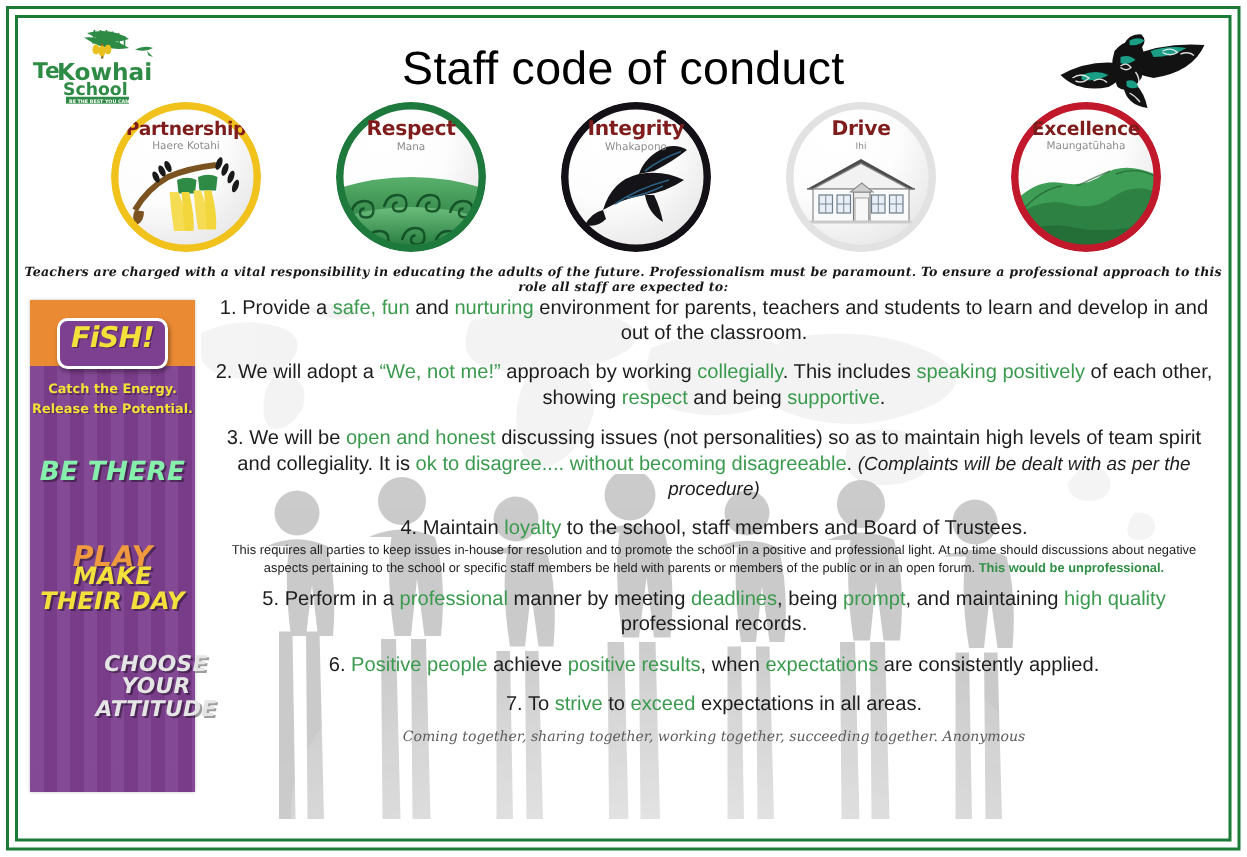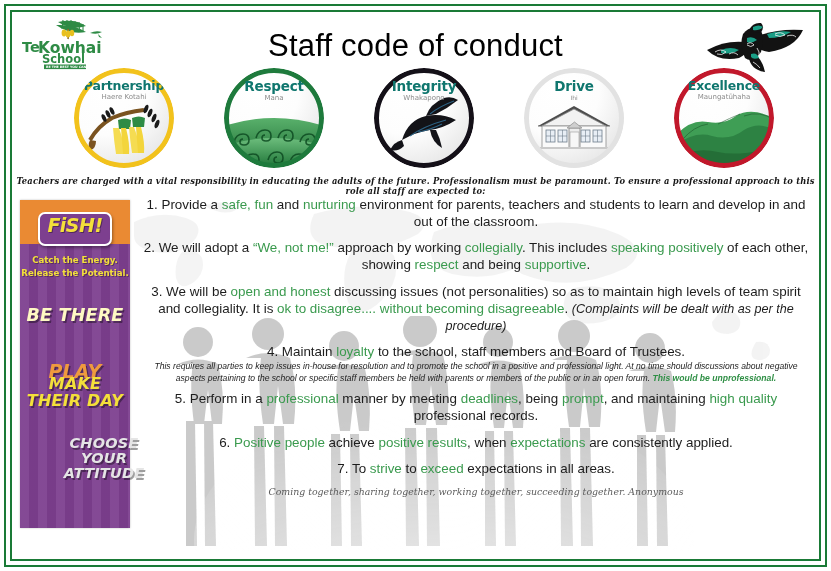--- a/index.html
+++ b/index.html
@@ -88,21 +88,21 @@
   .circle .gloss {
     position: absolute; inset: 0; border-radius: 50%;
     background: radial-gradient(circle at 32% 24%, #ffffff 0%, #fdfdfd 42%, #ebebeb 72%, #dcdcdc 100%);
     z-index: 1;
   }
   .circle .cap {
     position: absolute; left: 0; right: 0; top: 12px;
     text-align: center; z-index: 7;
   }
   .circle .cap .en {
-    font-size: 13.5px; font-weight: bold; color: #0f766e;
+    font-size: 13.5px; font-weight: bold; color: #7f1d1d;
     font-family: "DejaVu Sans", sans-serif;
     letter-spacing: -0.2px; line-height: 1;
   }
   .c-partnership .cap .en { font-size: 12.5px; }
   .c-excellence  .cap .en { font-size: 12.5px; }
   .circle .cap .mi {
     font-size: 7px; color: #8c8c8c; line-height: 1.3;
     font-family: "DejaVu Sans", sans-serif;
   }
   .c-drive .cap .mi { font-size: 6px; }
@@ -178,21 +178,21 @@
   }
   .fish .slogan {
     position: absolute; left: 0; width: 100%;
     text-align: center;
     font-family: "DejaVu Sans", sans-serif;
     font-weight: bold; font-style: italic;
     letter-spacing: 0.2px;
     text-shadow: 1.5px 1.5px 0 rgba(0,0,0,0.38);
     line-height: 1.05;
   }
-  .fish .s1 { top: 106px; font-size: 17.5px; color: #fef9c3; }
+  .fish .s1 { top: 106px; font-size: 17.5px; color: #86efac; }
   .fish .s2 { top: 142px; font-size: 19px;   color: #ef9a3e; margin-top: 20px; }
   .fish .s3 { top: 176px; font-size: 16px;   color: #f4e03a; }
   .fish .s4 { top: 236px; font-size: 14.5px; color: #e5e5e5; margin-left: 29px; }
 
   
   .list {
     position: absolute; left: 126px; top: 4px;
     width: 672px;
     z-index: 5;
   }
@@ -206,21 +206,20 @@
   .item.tight { margin-bottom: 6px; }
   .g { color: #3a9a4e; }
   .note {
     display: block;
     font-style: italic;
     font-size: 12.6px;
     color: #1d1d1d;
   }
   .fine {
     display: block;
-    font-style: italic;
     font-size: 8.6px;
     line-height: 1.34;
     color: #1d1d1d;
     margin-top: 1px;
     font-family: "Liberation Sans", sans-serif;
   }
   .fine b { color: #2f8f45; font-weight: bold; }
   .quote {
     text-align: center;
     font-family: "DejaVu Serif", serif;

